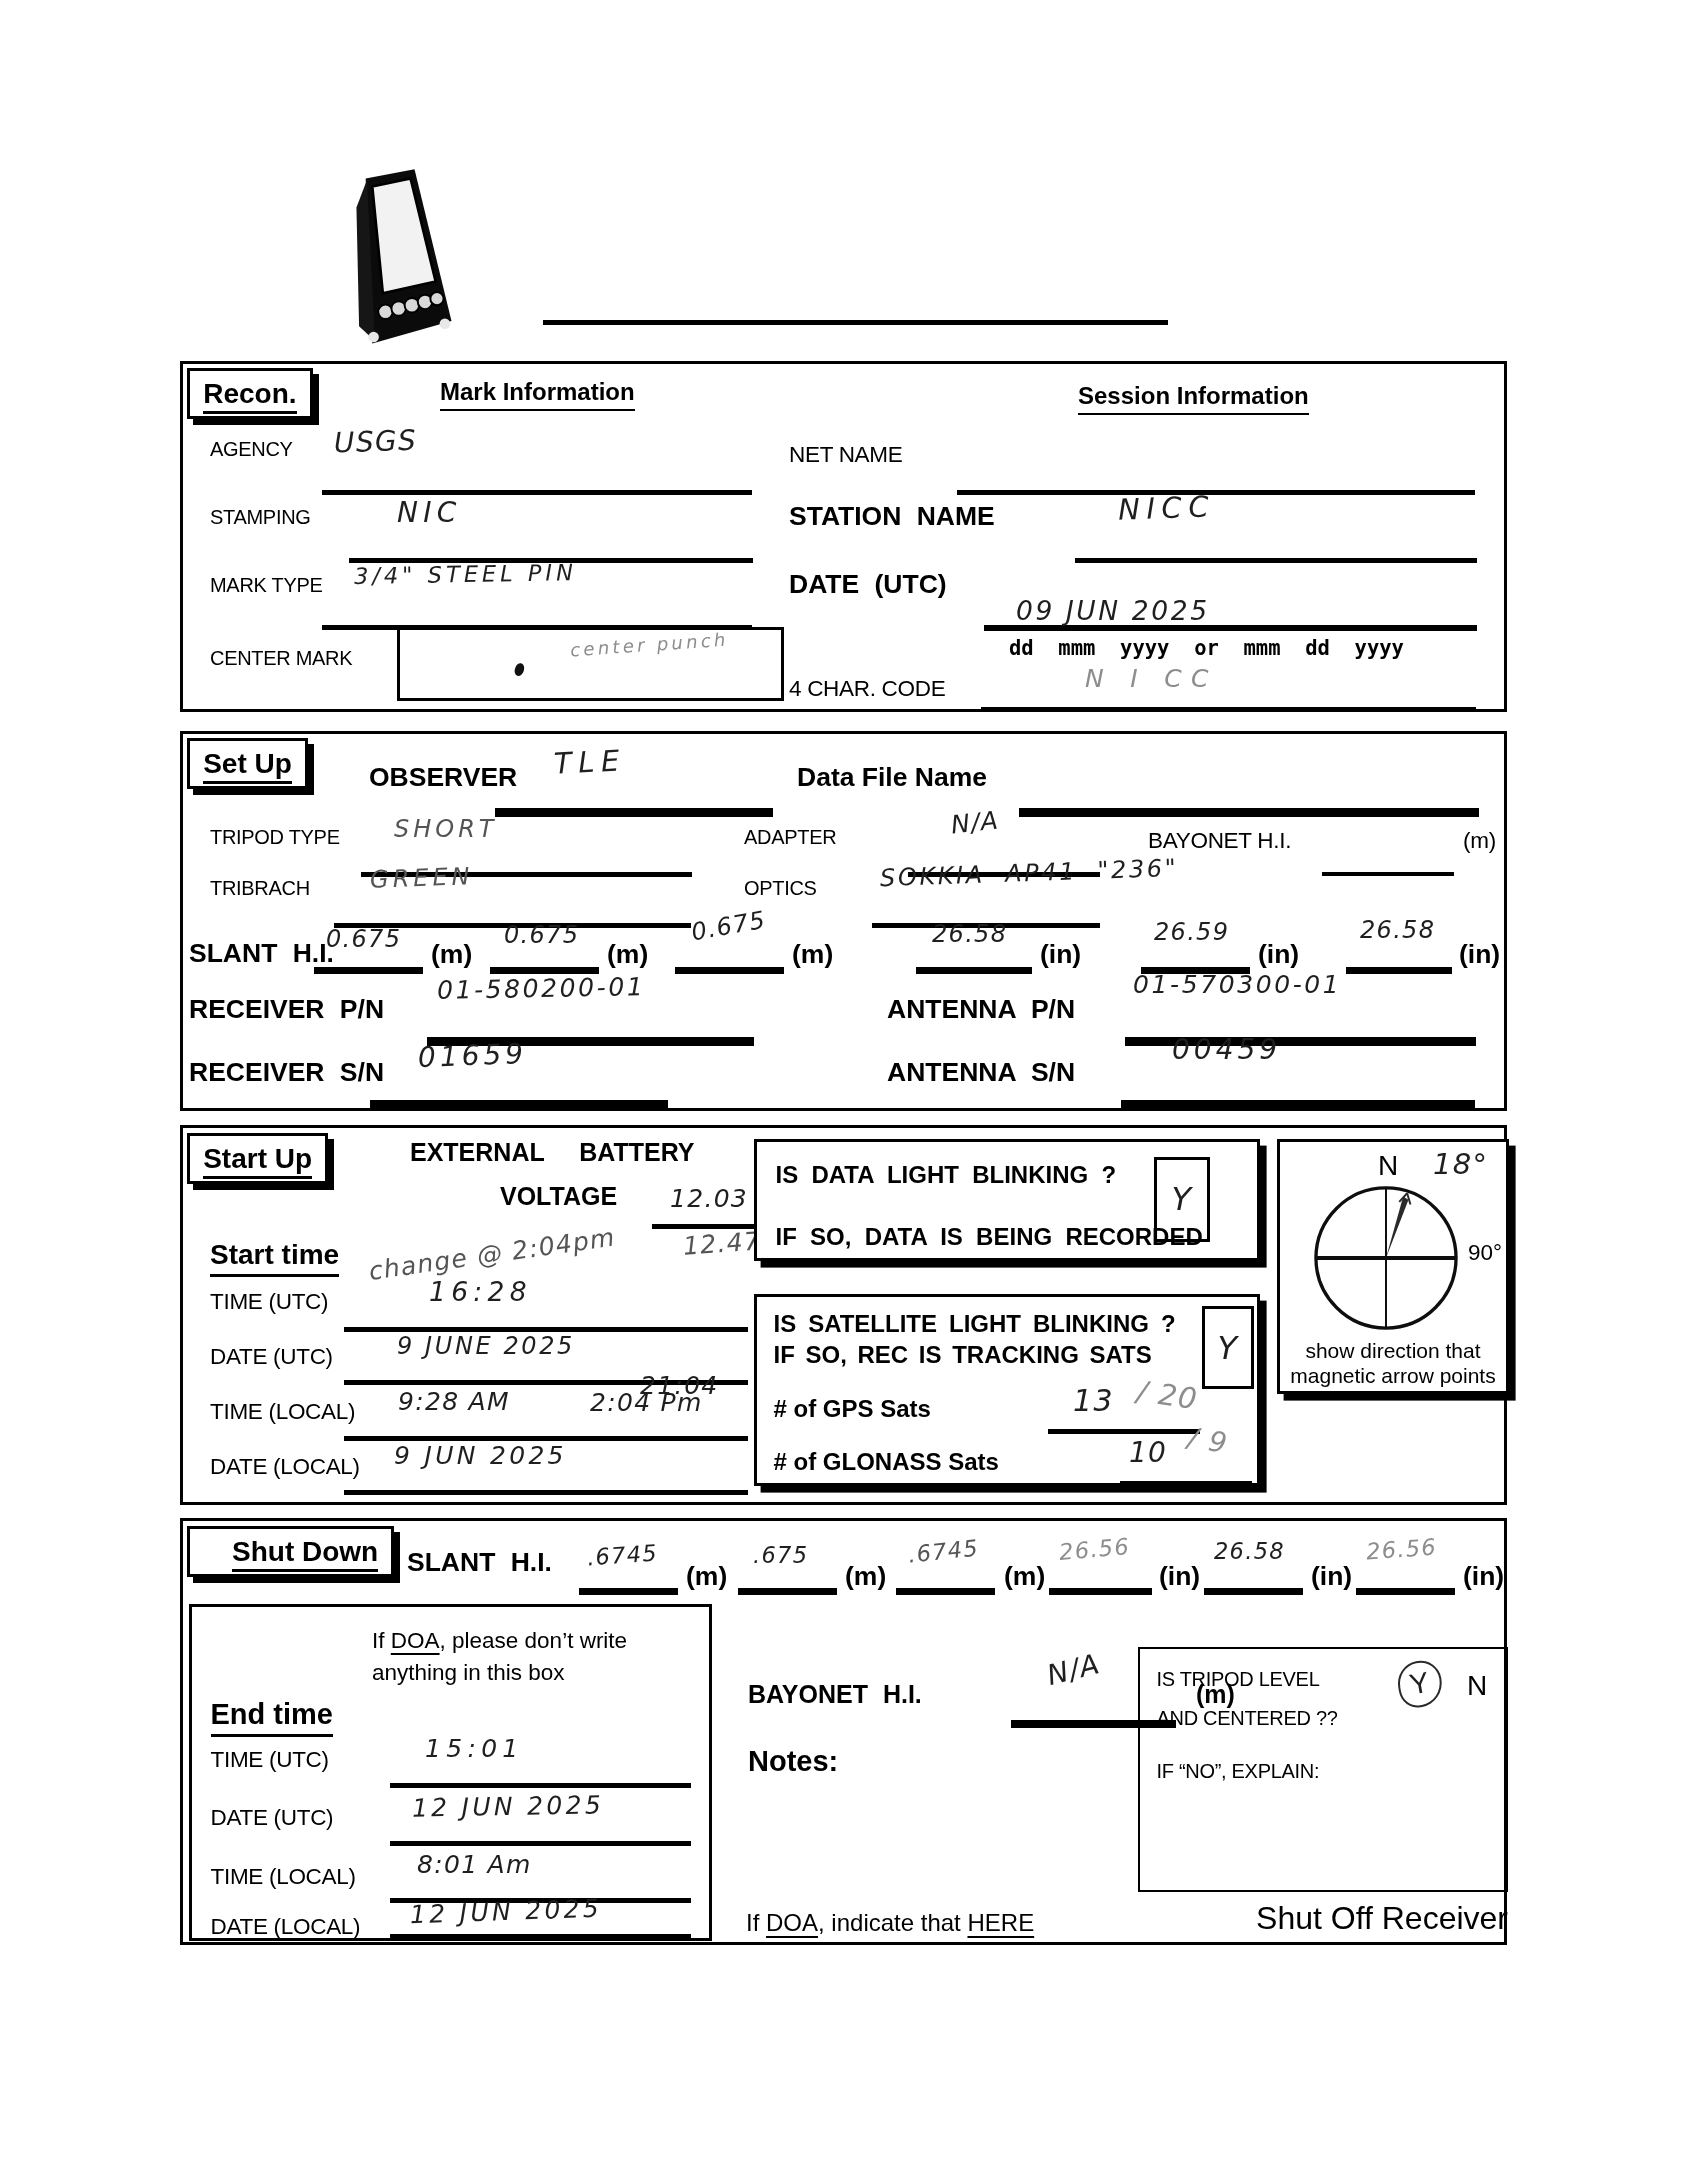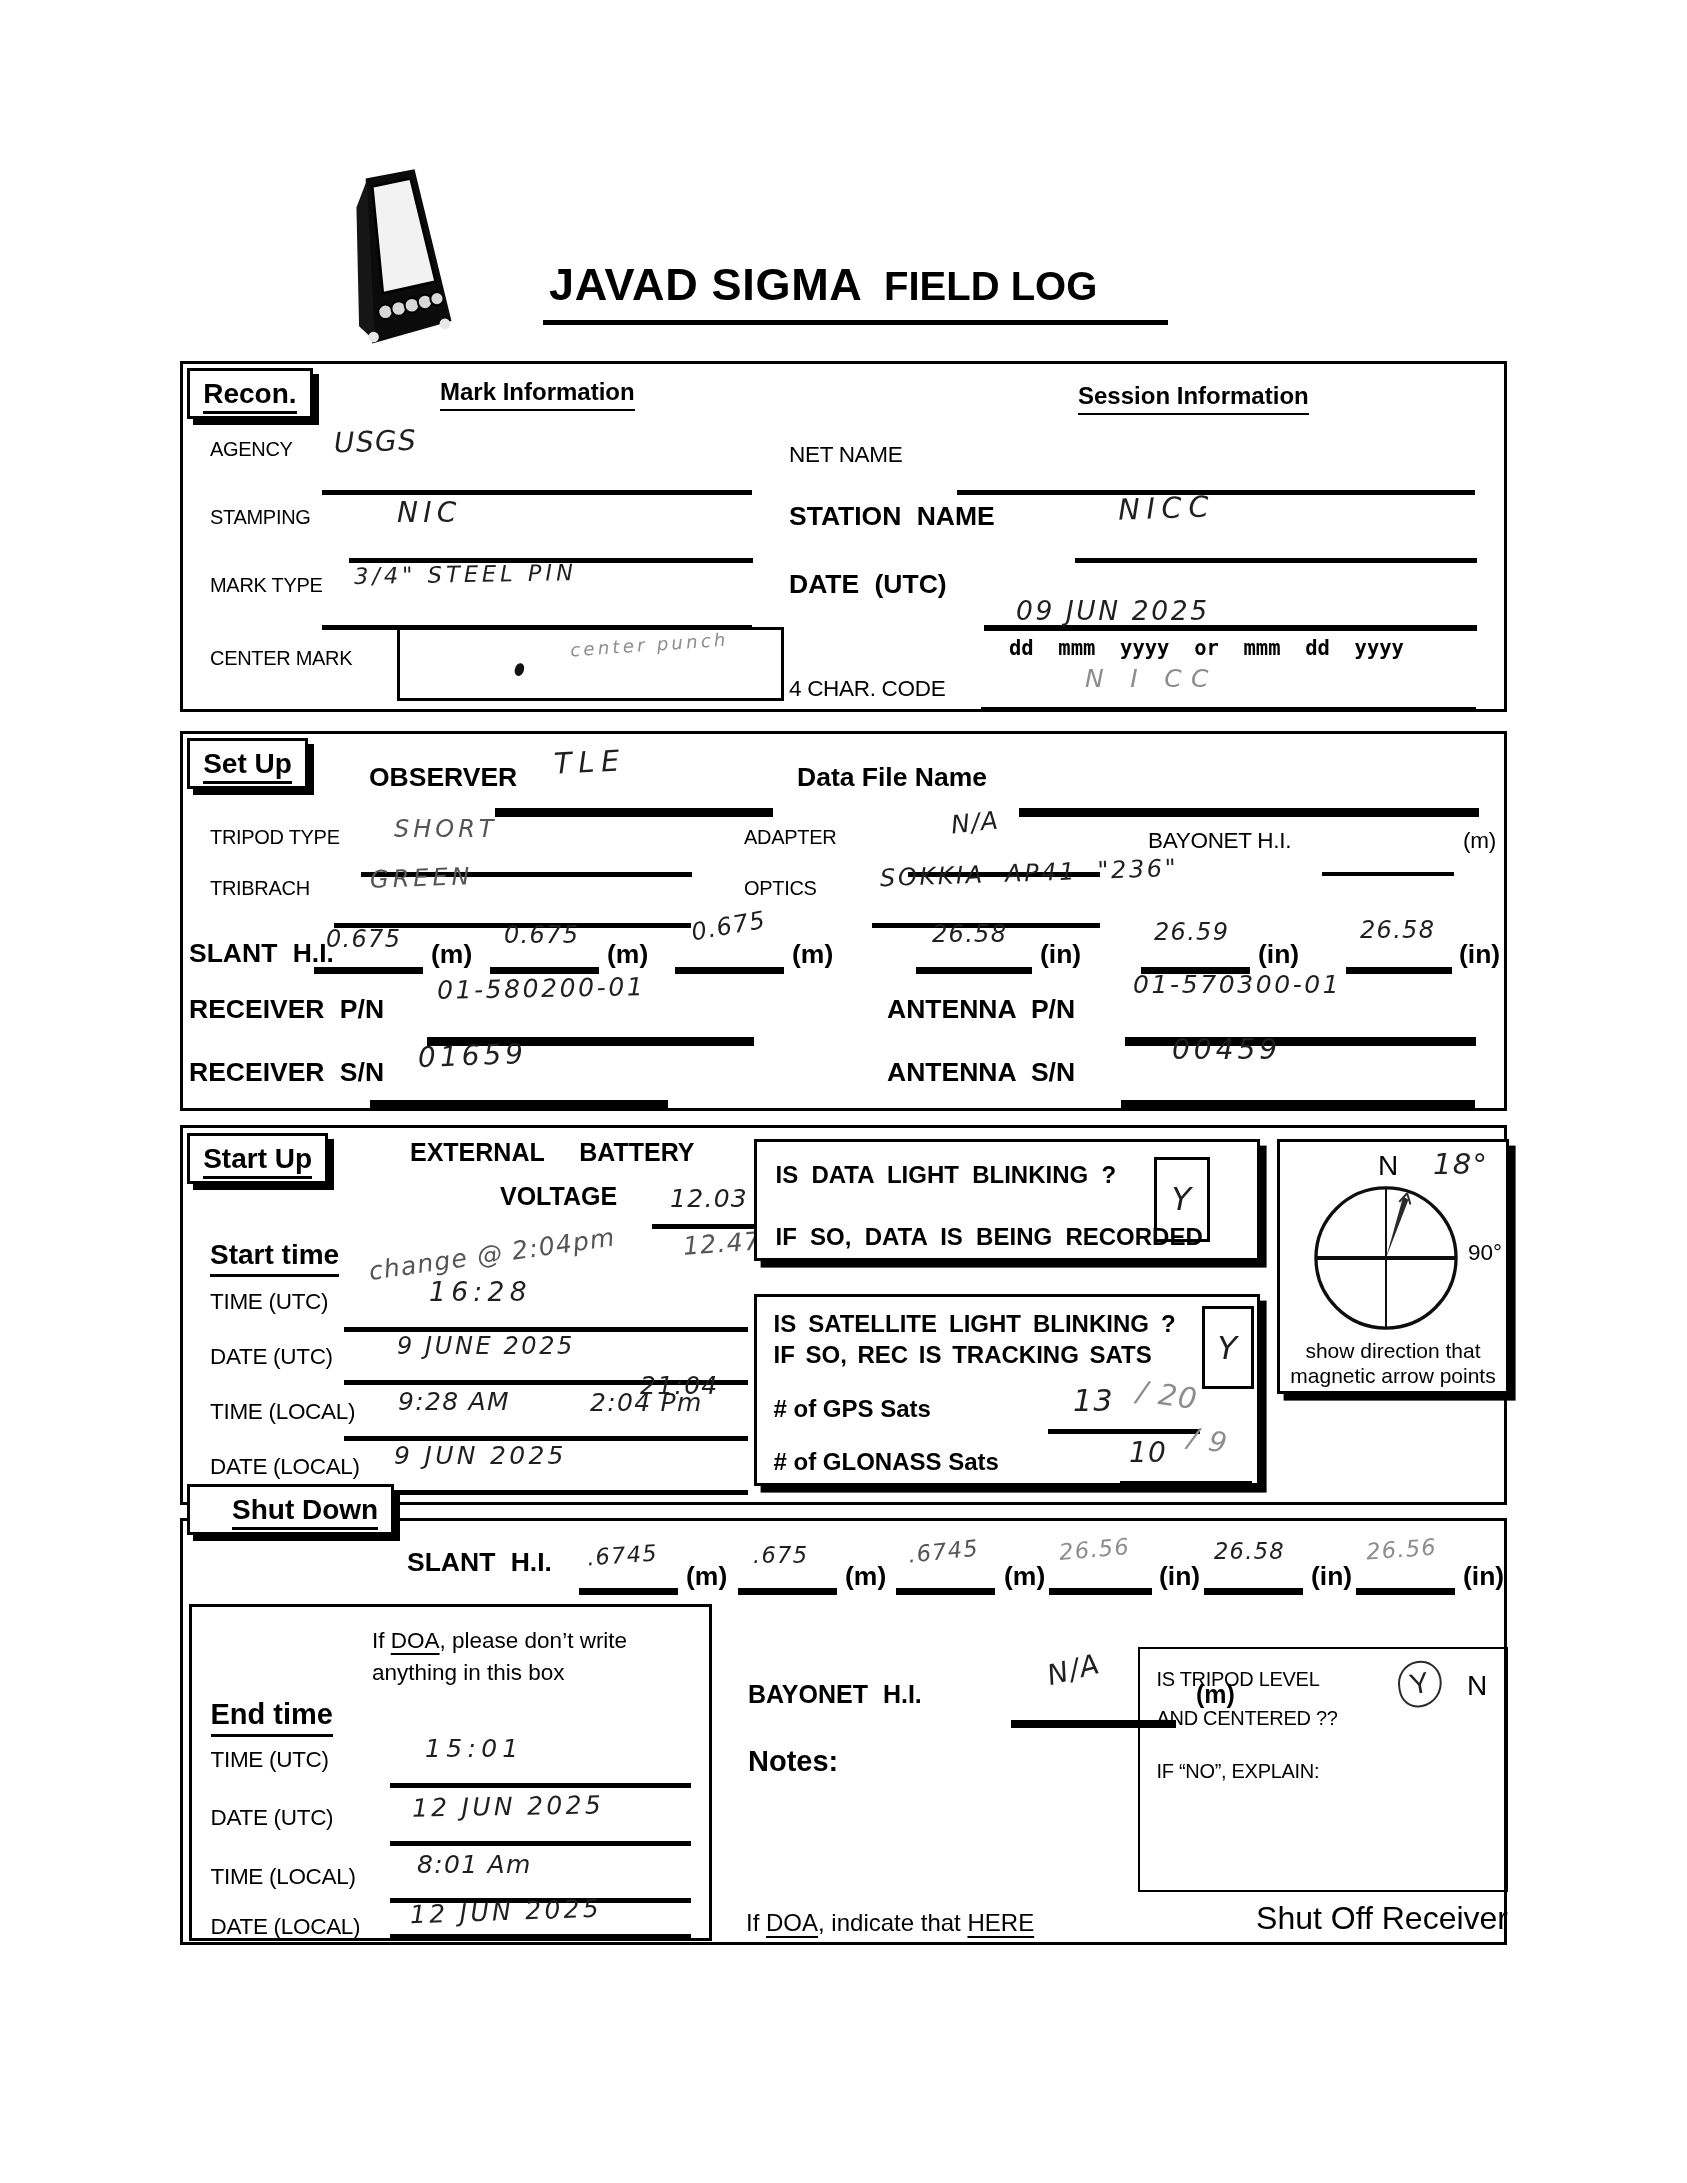--- a/index.html
+++ b/index.html
@@ -52,24 +52,20 @@
     <polygon points="108,34 166,22 204,178 124,196" fill="#f2f2f2" stroke="#000" stroke-width="4"></polygon>
     <circle cx="128" cy="224" r="11" fill="#d8d8d8" stroke="#000" stroke-width="3"></circle>
     <circle cx="148" cy="219" r="11" fill="#d8d8d8" stroke="#000" stroke-width="3"></circle>
     <circle cx="168" cy="214" r="11" fill="#d8d8d8" stroke="#000" stroke-width="3"></circle>
     <circle cx="188" cy="209" r="11" fill="#d8d8d8" stroke="#000" stroke-width="3"></circle>
     <circle cx="206" cy="204" r="10" fill="#d8d8d8" stroke="#000" stroke-width="3"></circle>
     <circle cx="110" cy="262" r="8" fill="#e8e8e8"></circle>
     <circle cx="218" cy="242" r="8" fill="#e8e8e8"></circle>
   </svg>
 
-  <div class="abs" style="left:549px; top:259px; white-space:nowrap;">
-    <span style="font-size:45px; font-weight:bold; letter-spacing:0.7px;">JAVAD SIGMA</span>
-    <span style="font-size:40px; font-weight:bold; margin-left:18.5px;">FIELD LOG</span>
-  </div>
   <div class="line" style="left:543px; top:320px; width:625px; height:5.3px;"></div>
 
   <div class="secbox" style="left:180px; top:361px; width:1327px; height:351px;"></div>
   <div class="seclabel" style="left:187px; top:368px;">
     <span>Recon.</span>
   </div>
   <div class="abs uhead" style="left:440px; top:378px;">Mark Information</div>
   <div class="abs uhead" style="left:1078px; top:382px;">Session Information</div>
 
   <span class="abs l36" style="left:210px; top:438px;">AGENCY</span>
@@ -230,21 +226,21 @@
       <line x1="9" y1="115" x2="221" y2="115" stroke="#0e0e0e" stroke-width="6"></line>
       <polygon points="115,115 141,22 149,27" fill="#2a2a2a"></polygon>
       <line x1="147" y1="17" x2="135" y2="30" stroke="#2a2a2a" stroke-width="3"></line>
       <line x1="147" y1="17" x2="152" y2="34" stroke="#2a2a2a" stroke-width="3"></line>
     </svg>
     <span class="abs" style="left:0; top:197px; width:100%; text-align:center; font-size:21px;">show direction that</span>
     <span class="abs" style="left:0; top:222px; width:100%; text-align:center; font-size:21px;">magnetic arrow points</span>
   </div>
 
   <div class="secbox" style="left:180px; top:1518px; width:1327px; height:427px;"></div>
-  <div class="seclabel" style="left:187px; top:1484px;padding-left:42px;">
+  <div class="seclabel" style="left:187px; top:1526px;padding-left:42px;">
     <span>Shut Down</span>
   </div>
 
   <span class="abs b40 ws" style="left:407px; top:1547px;">SLANT H.I.</span>
   <div class="line" style="left:579px; top:1588px; width:99px; height:6.6px;"></div>
   <span class="abs hw" style="left:587px; top:1542px; font-size:22.5px; transform:rotate(-4deg);">.6745</span>
   <span class="abs b40" style="left:686px; top:1561px;">(m)</span>
   <div class="line" style="left:738px; top:1588px; width:99px; height:6.6px;"></div>
   <span class="abs hw" style="left:753px; top:1542px; font-size:22.5px;">.675</span>
   <span class="abs b40" style="left:845px; top:1561px;">(m)</span>

